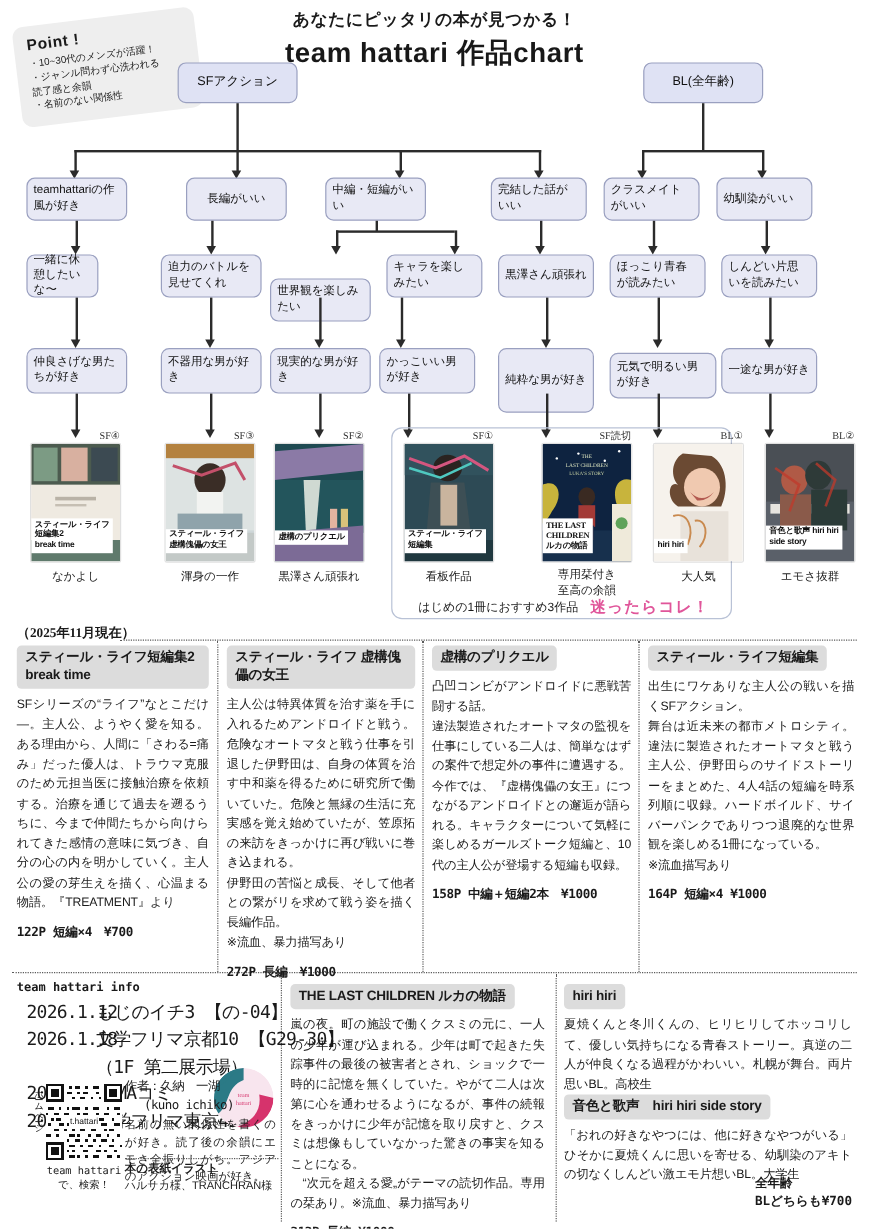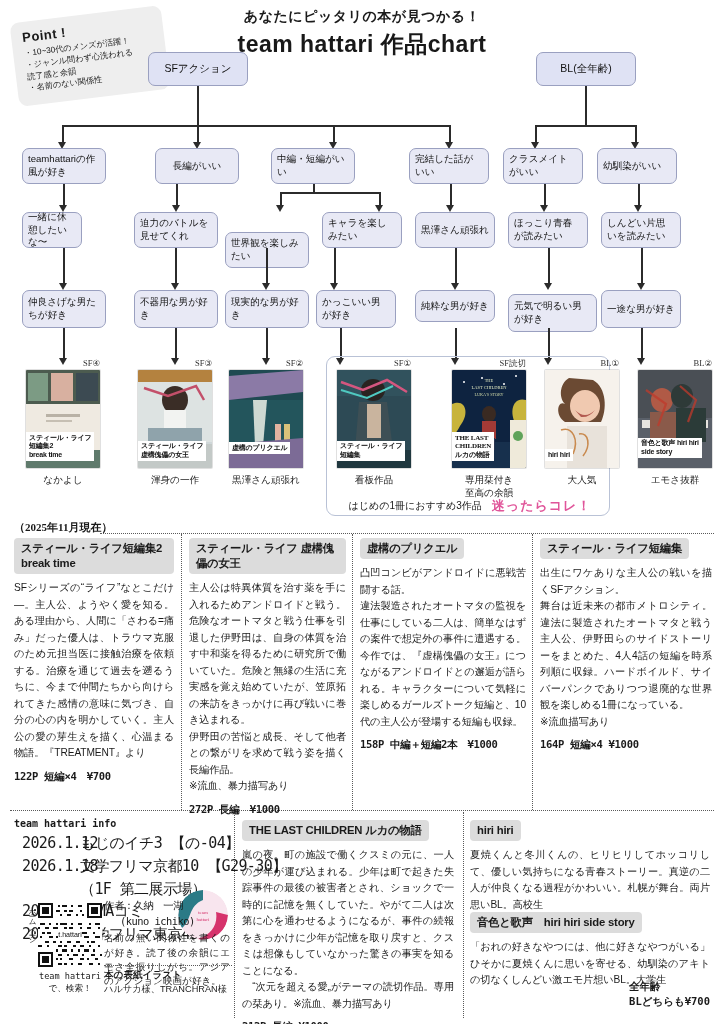--- a/index.html
+++ b/index.html
@@ -200,21 +200,21 @@
   <div class="arw" style="left:451px;top:283px;"></div>
   <div class="vline" style="left:548px;top:248px;height:37px;"></div>
   <div class="arw" style="left:544px;top:283px;"></div>
   <div class="vline" style="left:641px;top:248px;height:37px;"></div>
   <div class="arw" style="left:637px;top:283px;"></div>
 
   <div class="fbox" style="left:22px;top:290px;width:84px;height:38px;">仲良さげな男たちが好き</div>
   <div class="fbox" style="left:134px;top:290px;width:84px;height:38px;">不器用な男が好き</div>
   <div class="fbox" style="left:225px;top:290px;width:84px;height:38px;">現実的な男が好き</div>
   <div class="fbox" style="left:316px;top:290px;width:80px;height:38px;">かっこいい男が好き</div>
-  <div class="fbox" style="left:415px;top:290px;width:80px;height:32px;">純粋な男が好き</div>
+  <div class="fbox" style="left:415px;top:290px;width:80px;height:54px;">純粋な男が好き</div>
   <div class="fbox" style="left:508px;top:294px;width:89px;height:38px;">元気で明るい男が好き</div>
   <div class="fbox" style="left:601px;top:290px;width:80px;height:38px;">一途な男が好き</div>
 
   <div class="vline" style="left:63px;top:328px;height:32px;"></div>
   <div class="arw" style="left:59px;top:358px;"></div>
   <div class="vline" style="left:175px;top:328px;height:32px;"></div>
   <div class="arw" style="left:171px;top:358px;"></div>
   <div class="vline" style="left:266px;top:328px;height:32px;"></div>
   <div class="arw" style="left:262px;top:358px;"></div>
   <div class="vline" style="left:340px;top:328px;height:32px;"></div>

